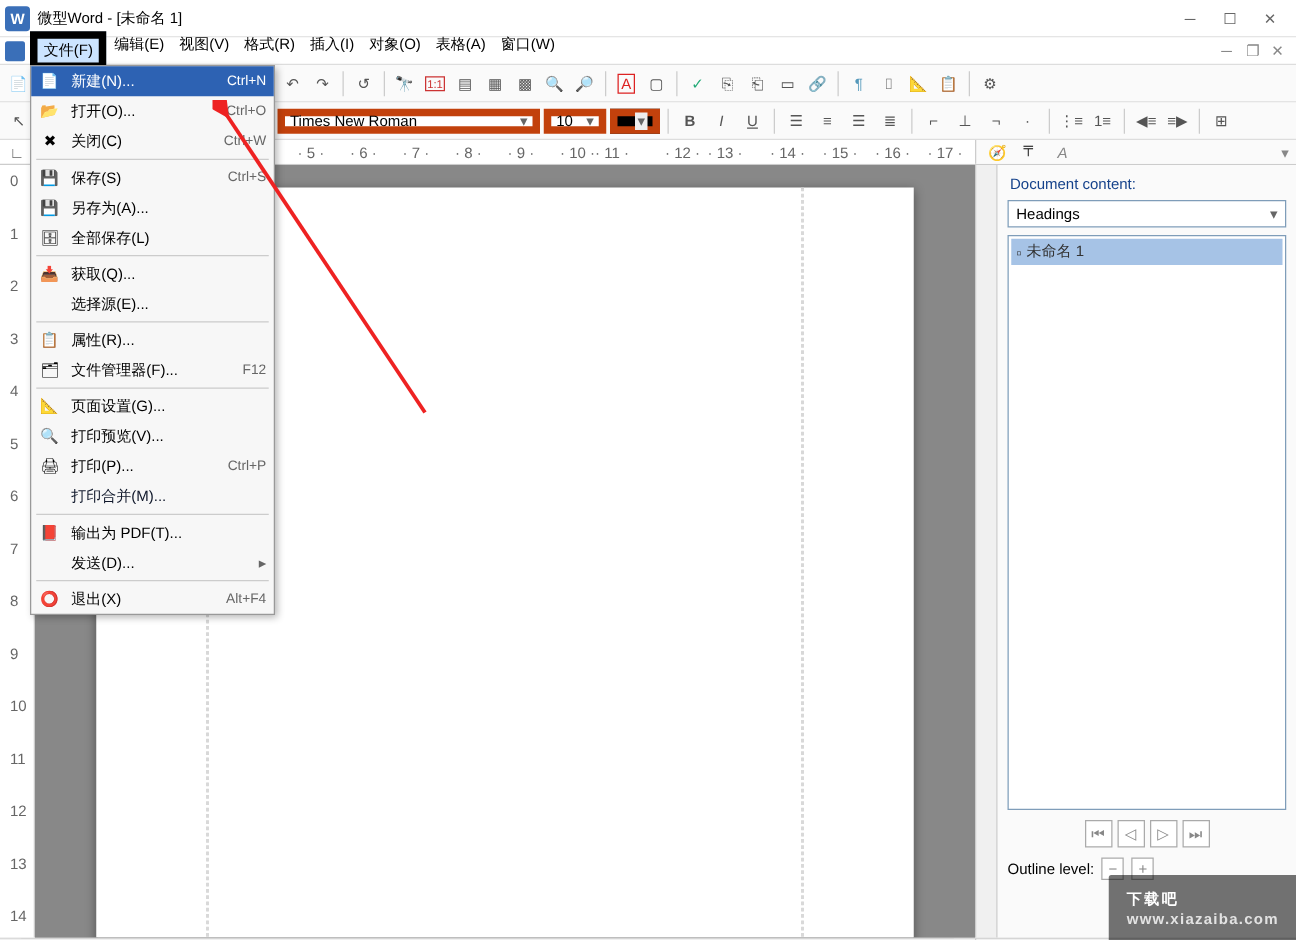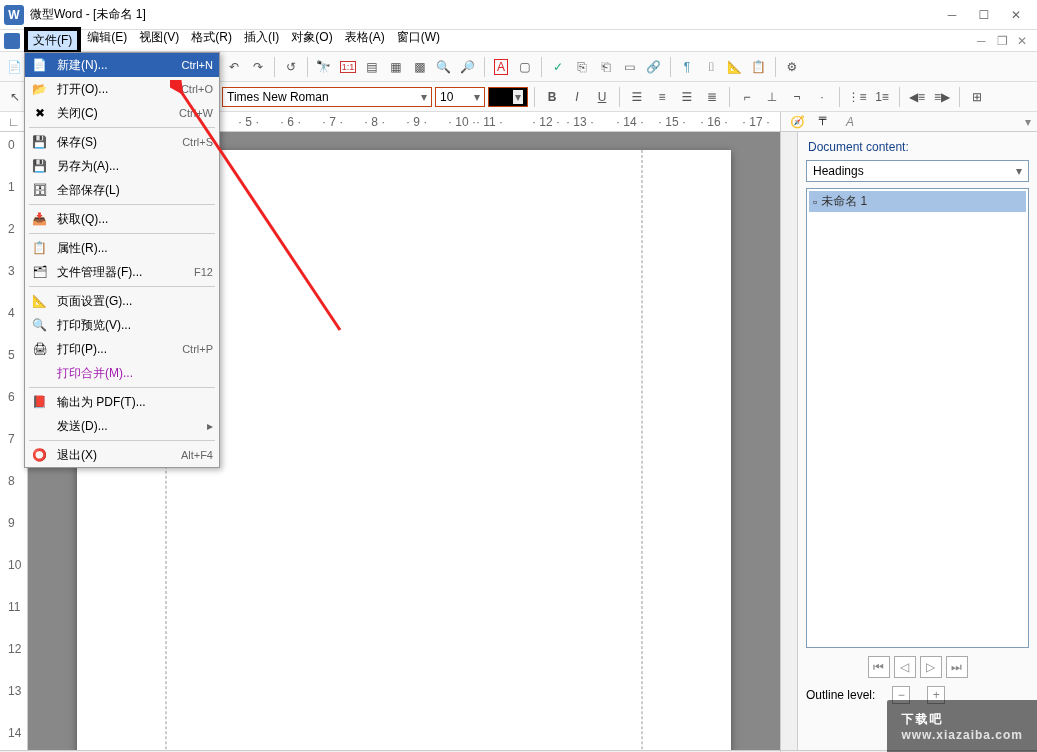--- a/index.html
+++ b/index.html
@@ -5,28 +5,28 @@
 *{box-sizing:border-box;margin:0;padding:0;font-family:"Microsoft YaHei",SimSun,Arial,sans-serif;font-size:12px}
 body{background:#fff;width:1037px;height:752px;overflow:hidden;position:relative}
 .titlebar{height:30px;background:#fff;border-bottom:1px solid #ddd;display:flex;align-items:center;padding:0 4px}
 .titlebar .logo{width:20px;height:20px;background:#3a6fb8;border-radius:3px;color:#fff;display:flex;align-items:center;justify-content:center;font-weight:bold;margin-right:6px}
 .titlebar .title{flex:1}
 .winbtns{display:flex;gap:18px;margin-right:10px}
 .winbtn{width:14px;height:14px;display:flex;align-items:center;justify-content:center;color:#666}
 .menubar{height:22px;background:#fff;border-bottom:1px solid #ddd;display:flex;align-items:center;padding-left:4px}
 .mdi-logo{width:16px;height:16px;background:#3a6fb8;border-radius:2px;margin-right:4px}
 .menuitem{padding:2px 6px;cursor:default}
-.menuitem.active{background:#cce4ff;border:4px solid #000000;padding:1px 5px}
+.menuitem.active{background:#cce4ff;border:6px solid #000000;padding:1px 5px}
 .mdibtns{margin-left:auto;display:flex;gap:6px;margin-right:6px}
 .mdibtn{width:14px;height:14px;color:#888}
 .toolbar{height:30px;background:#fafafa;border-bottom:1px solid #ddd;display:flex;align-items:center;padding:0 4px;gap:2px}
 .tbbtn{width:22px;height:22px;display:flex;align-items:center;justify-content:center;color:#555;border:1px solid transparent}
 .sep{width:1px;height:20px;background:#ccc;margin:0 3px}
 .fmtbar{height:30px;background:#fafafa;border-bottom:1px solid #ddd;display:flex;align-items:center;padding:0 4px;gap:3px}
-.combo{height:20px;border:1px solid #c2410c;background:#fff;padding:0 4px;display:flex;align-items:center}
+.combo{height:20px;border:6px solid #c2410c;background:#fff;padding:0 4px;display:flex;align-items:center}
 .combo .arrow{margin-left:auto;color:#666}
 .main{display:flex;height:618px;position:relative}
 .hruler-wrap{height:20px;background:#fff;border-bottom:1px solid #ccc;display:flex}
 .ruler-corner{width:28px;height:20px;border-right:1px solid #ccc;display:flex;align-items:center;justify-content:center;color:#666}
 .hruler{flex:1;background:#fff;color:#666;font-size:10px;display:flex;align-items:center;overflow:hidden;position:relative;padding-left:10px}
 .hruler span{position:absolute}
 .vruler{width:28px;background:#fff;border-right:1px solid #ccc;color:#666;font-size:10px;position:relative}
 .vruler span{position:absolute;left:8px}
 .editor{flex:1;background:#888;display:flex;flex-direction:column;overflow:hidden}
 .page-area{flex:1;background:#888;display:flex;justify-content:center;padding-top:18px;overflow:hidden;position:relative}
@@ -39,30 +39,30 @@
 .scrollh .track{flex:1;position:relative}
 .scrollh .btn{width:17px;height:17px;background:#f0f0f0;display:flex;align-items:center;justify-content:center;color:#666}
 .sidepanel{width:240px;background:#fafafa;border-left:1px solid #ccc;display:flex;flex-direction:column}
 .sidetab{width:22px;height:22px;display:flex;align-items:center;justify-content:center}
 .panel-label{padding:8px 10px 4px;color:#15428b}
 .panel-combo{margin:2px 8px;height:22px;border:1px solid #7f9db9;background:#fff;display:flex;align-items:center;padding:0 6px}
 .doclist{margin:4px 8px;border:1px solid #7f9db9;background:#fff;height:460px}
 .docitem{background:#a6c3e6;color:#333;padding:2px 4px;margin:2px;display:flex;align-items:center;gap:4px}
 .navbtns{display:flex;gap:4px;padding:4px 8px;justify-content:center}
 .navbtn{width:22px;height:22px;border:1px solid #aaa;background:#fff;display:flex;align-items:center;justify-content:center;color:#888}
-.outline-row{display:flex;align-items:center;padding:4px 8px;gap:17px}
+.outline-row{display:flex;align-items:center;padding:4px 8px;gap:6px}
 .dropdown{position:absolute;left:24px;top:52px;width:196px;background:#f7f7f7;border:1px solid #999;box-shadow:2px 2px 6px rgba(0,0,0,0.3);z-index:100}
 .dd-item{height:24px;display:flex;align-items:center;padding:0 6px;position:relative}
 .dd-item.sel{background:#2d62b3;color:#fff}
 .dd-icon{width:18px;height:18px;margin-right:8px;display:flex;align-items:center;justify-content:center}
 .dd-label{flex:1}
 .dd-short{color:#666;font-size:11px}
 .dd-item.sel .dd-short{color:#fff}
 .dd-sep{height:1px;background:#ccc;margin:2px 4px}
-.dd-item.disabled{color:#a21caf}
+.dd-item.disabled{color:#0f172a}
 .dd-arrow{color:#666}
 .red-arrow{position:absolute;z-index:200;pointer-events:none}
 .watermark{position:absolute;right:0;bottom:0;z-index:300;background:rgba(0,0,0,0.55);color:#fff;padding:10px 14px;font-size:14px;letter-spacing:2px;font-weight:bold;border-radius:2px 0 0 0}
 .watermark .sub{font-size:12px;letter-spacing:1px;opacity:0.8;display:block}
 </style>
 </head>
 <body>
 
 <div class="titlebar">
   <div class="logo">W</div>
@@ -311,20 +311,25 @@
       <span class="dd-icon">🗄</span>
       <span class="dd-label">全部保存(L)</span>
       <span class="dd-short"></span>
     </div>
     <div class="dd-sep"></div>
     <div class="dd-item">
       <span class="dd-icon">📥</span>
       <span class="dd-label">获取(Q)...</span>
       <span class="dd-short"></span>
     </div>
+    <div class="dd-item">
+      <span class="dd-icon"></span>
+      <span class="dd-label">选择源(E)...</span>
+      <span class="dd-short"></span>
+    </div>
     <div class="dd-sep"></div>
     <div class="dd-item">
       <span class="dd-icon">📋</span>
       <span class="dd-label">属性(R)...</span>
       <span class="dd-short"></span>
     </div>
     <div class="dd-item">
       <span class="dd-icon">🗂</span>
       <span class="dd-label">文件管理器(F)...</span>
       <span class="dd-short">F12</span>

